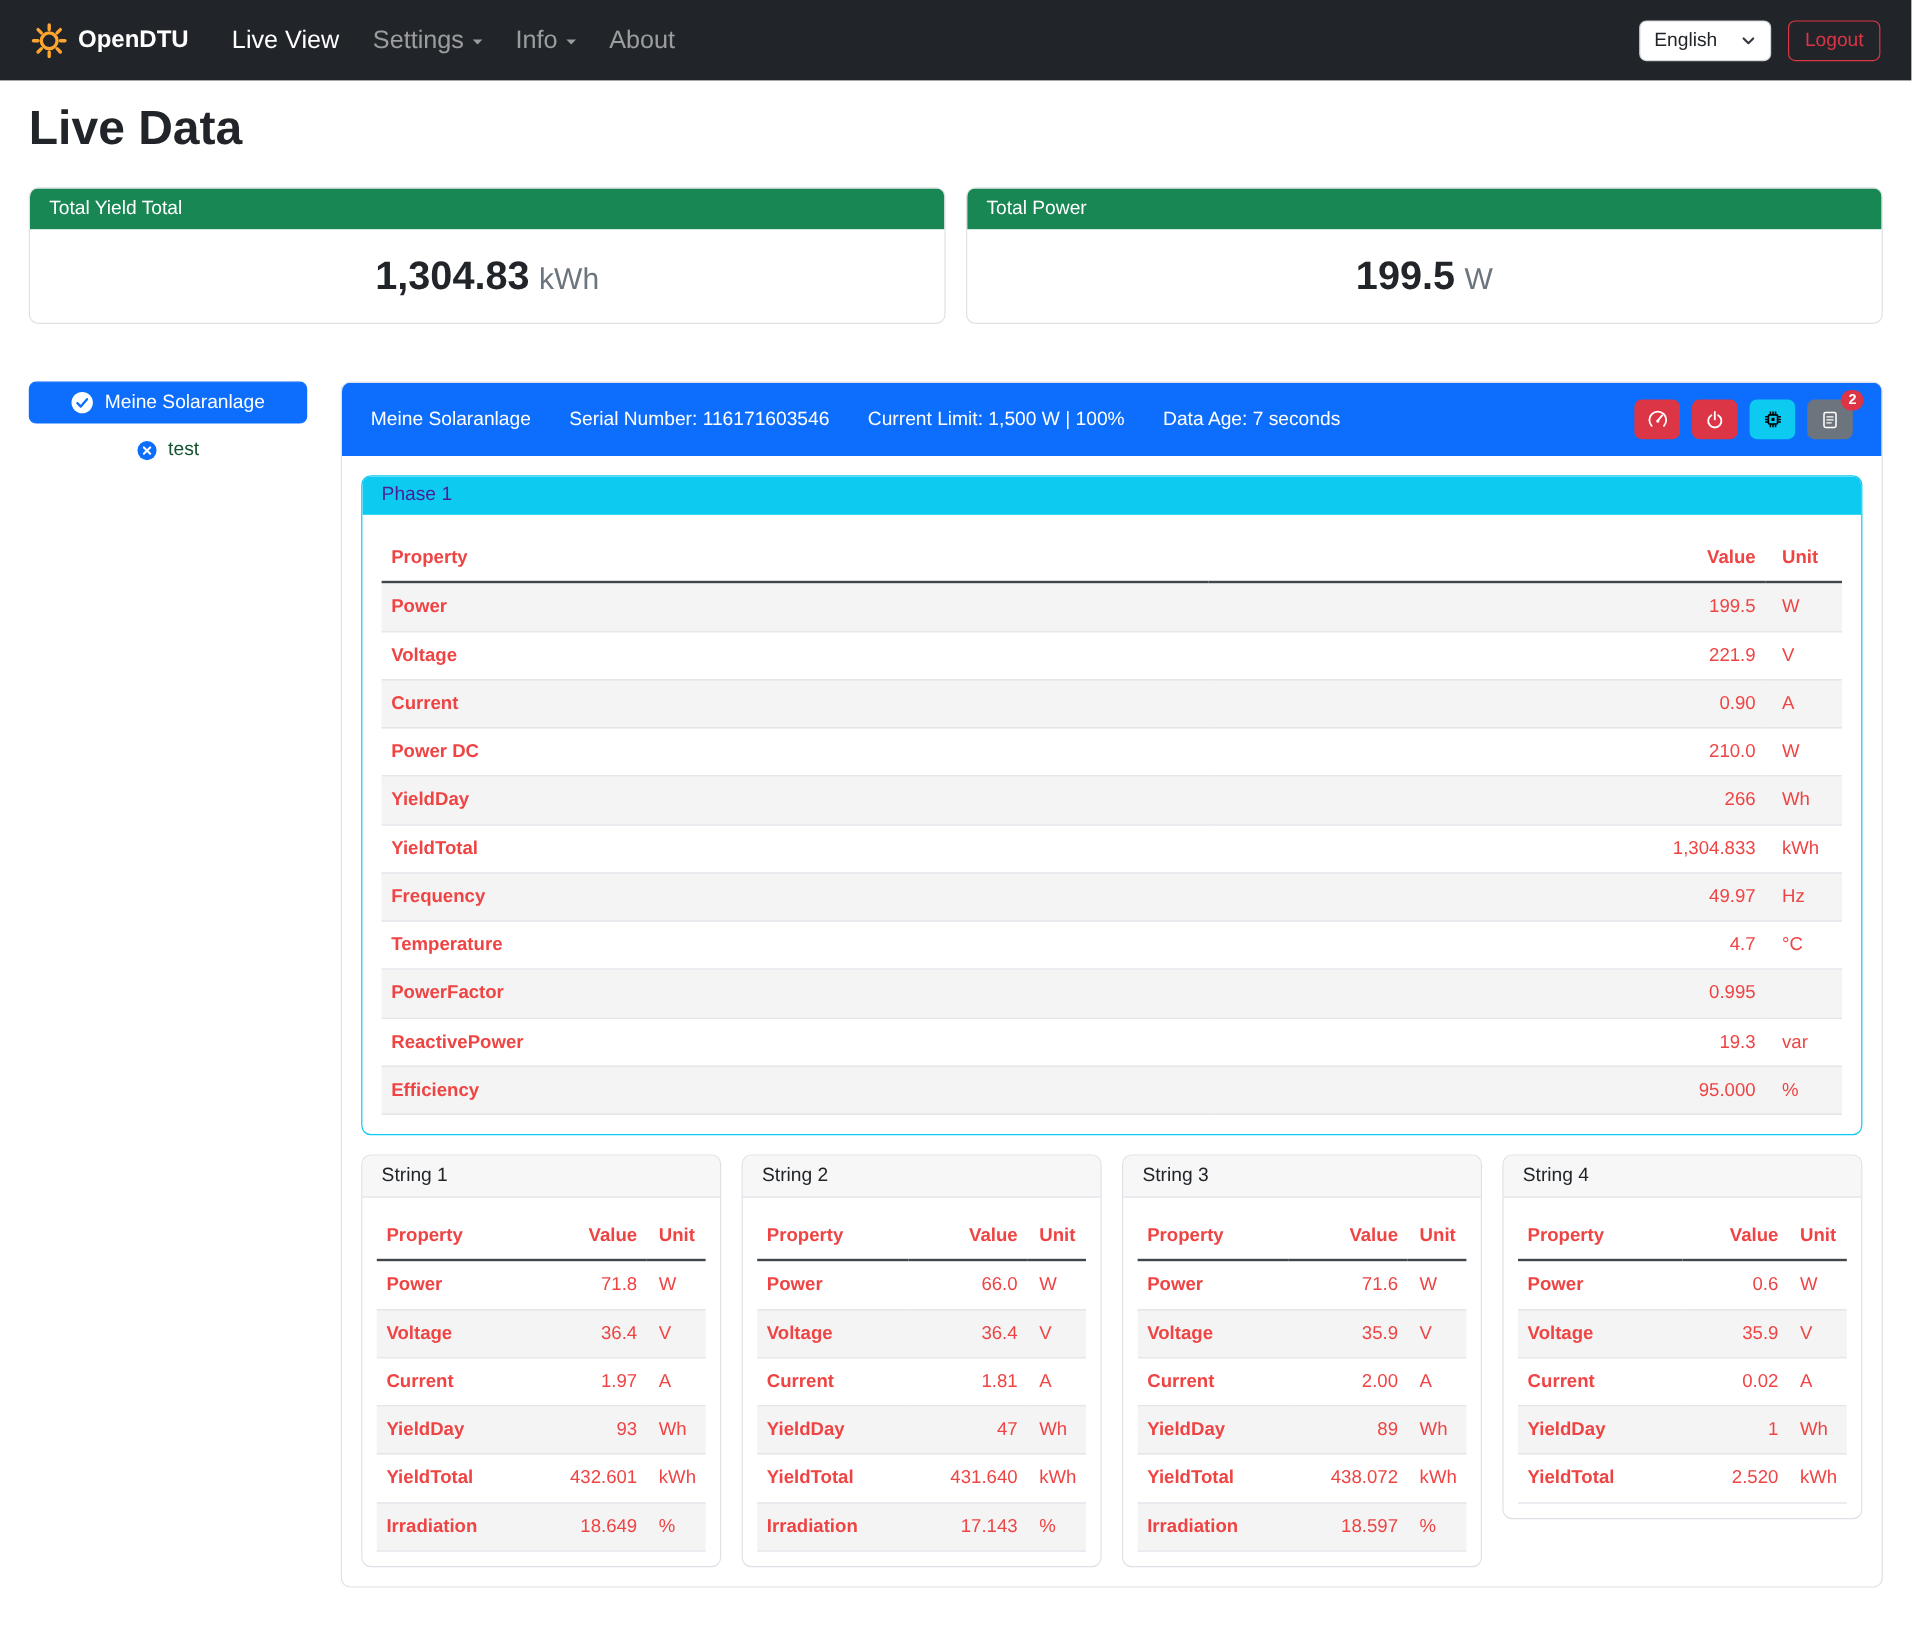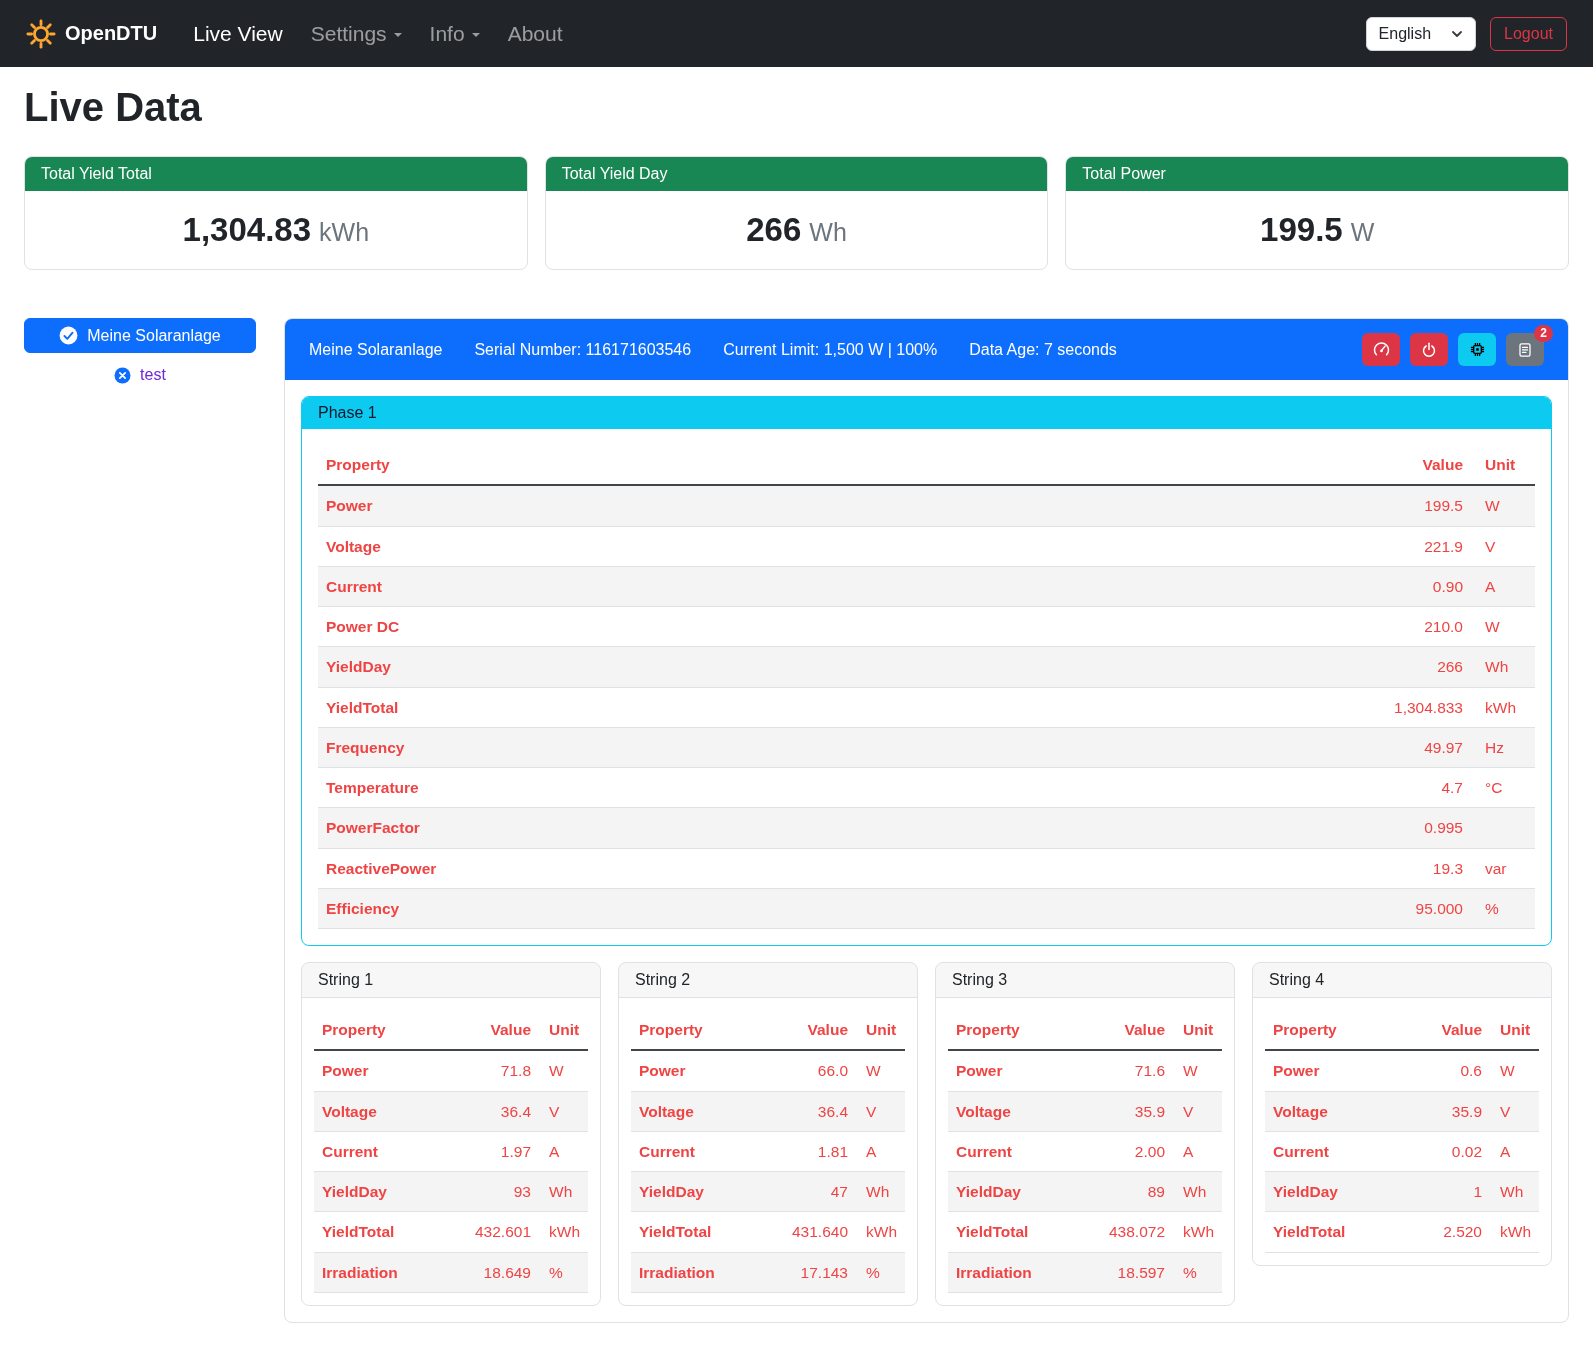--- a/index.html
+++ b/index.html
@@ -66,21 +66,21 @@
   .content-row { display: flex; gap: 28px; align-items: flex-start; }
 
   
   .sidebar { width: 232px; flex-shrink: 0; }
   .inverter-btn {
     width: 100%; display: flex; align-items: center; justify-content: center; gap: 9px;
     background: #0d6efd; color: #fff; border: 1px solid #0d6efd; border-radius: 6px;
     padding: 7px 12px; font-size: 16px; cursor: pointer; font-family: inherit;
   }
   .inverter-btn.plain {
-    background: transparent; border-color: transparent; color: #6d28d9;
+    background: transparent; border-color: transparent; color: #14532d;
     margin-top: 8px; padding: 4px 12px;
   }
 
   
   .main-panel {
     flex: 1; border: 1px solid #dee2e6; border-radius: 8px;
     overflow: hidden; background: #fff;
   }
   .panel-header {
     background: #0d6efd; color: #fff;
@@ -99,21 +99,21 @@
   .badge {
     position: absolute; top: -8px; right: -9px;
     background: #dc3545; color: #fff; font-size: 12px; font-weight: 600;
     padding: 2px 6px; border-radius: 50rem; line-height: 1.1;
   }
 
   .panel-body { padding: 16px; }
 
   
   .phase-card { border: 1px solid #0dcaf0; border-radius: 8px; overflow: hidden; }
-  .phase-head { background: #0dcaf0; color: #0f172a; padding: 7px 16px; font-size: 16px; }
+  .phase-head { background: #0dcaf0; color: #4c1d95; padding: 7px 16px; font-size: 16px; }
   .phase-body { padding: 16px; }
 
   
   .data-table { width: 100%; border-collapse: collapse; font-size: 15.5px; color: #ef4444; }
   .data-table th, .data-table td {
     padding: 8px; border-bottom: 1px solid #dee2e6; line-height: 1.5;
     text-align: left; vertical-align: middle;
   }
   .data-table thead th { border-bottom: 2px solid #41464b; font-weight: 700; }
   .data-table th.col-value, .data-table td.c1 { text-align: right; }
@@ -198,26 +198,20 @@
   <h1 class="page-title">Live Data</h1>
 
   <div class="cards-row">
     <div class="summary-card">
       <div class="head">Total Yield Total</div>
       <div class="body">
         <span class="value-big">1,304.83</span><span class="unit-big">kWh</span>
       </div>
     </div>
     <div class="summary-card">
-      <div class="head">Total Yield Day</div>
-      <div class="body">
-        <span class="value-big">266</span><span class="unit-big">Wh</span>
-      </div>
-    </div>
-    <div class="summary-card">
       <div class="head">Total Power</div>
       <div class="body">
         <span class="value-big">199.5</span><span class="unit-big">W</span>
       </div>
     </div>
   </div>
 
   <div class="content-row">
 
     <aside class="sidebar">

